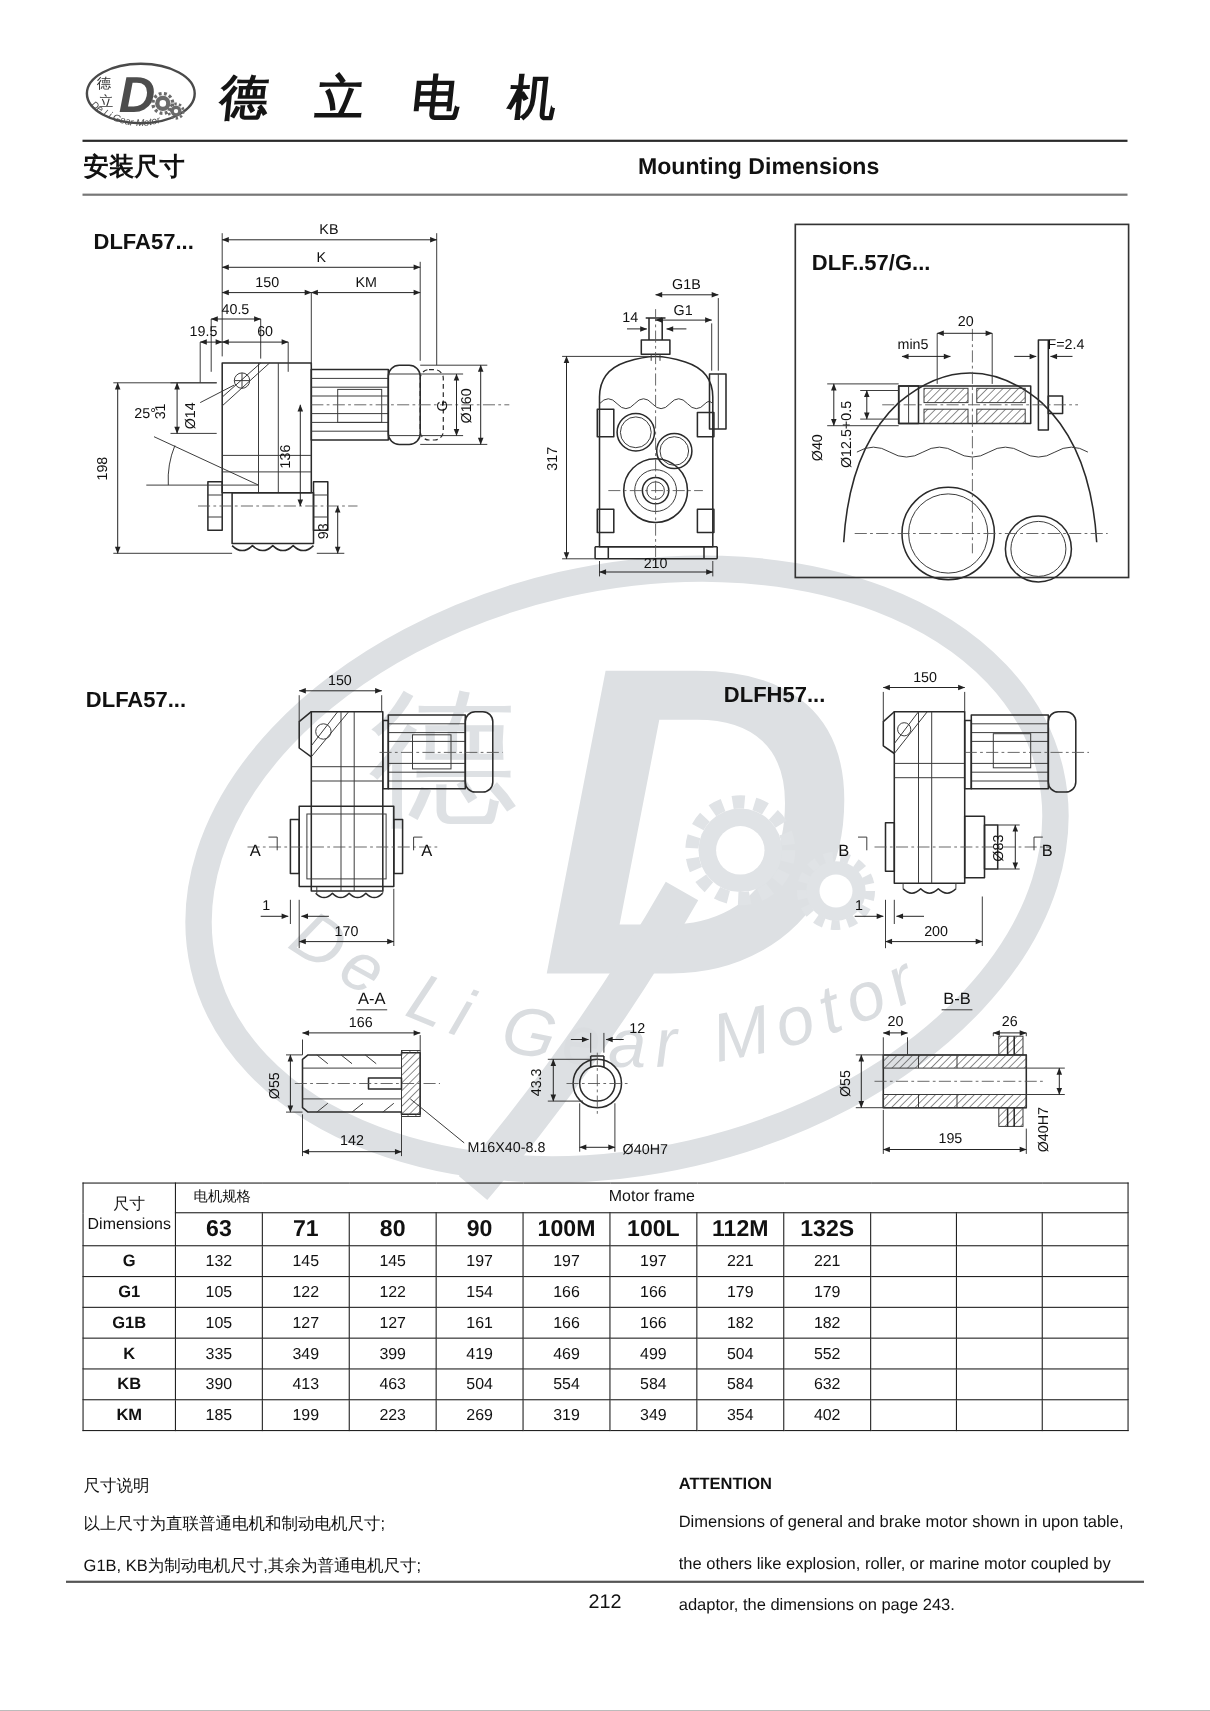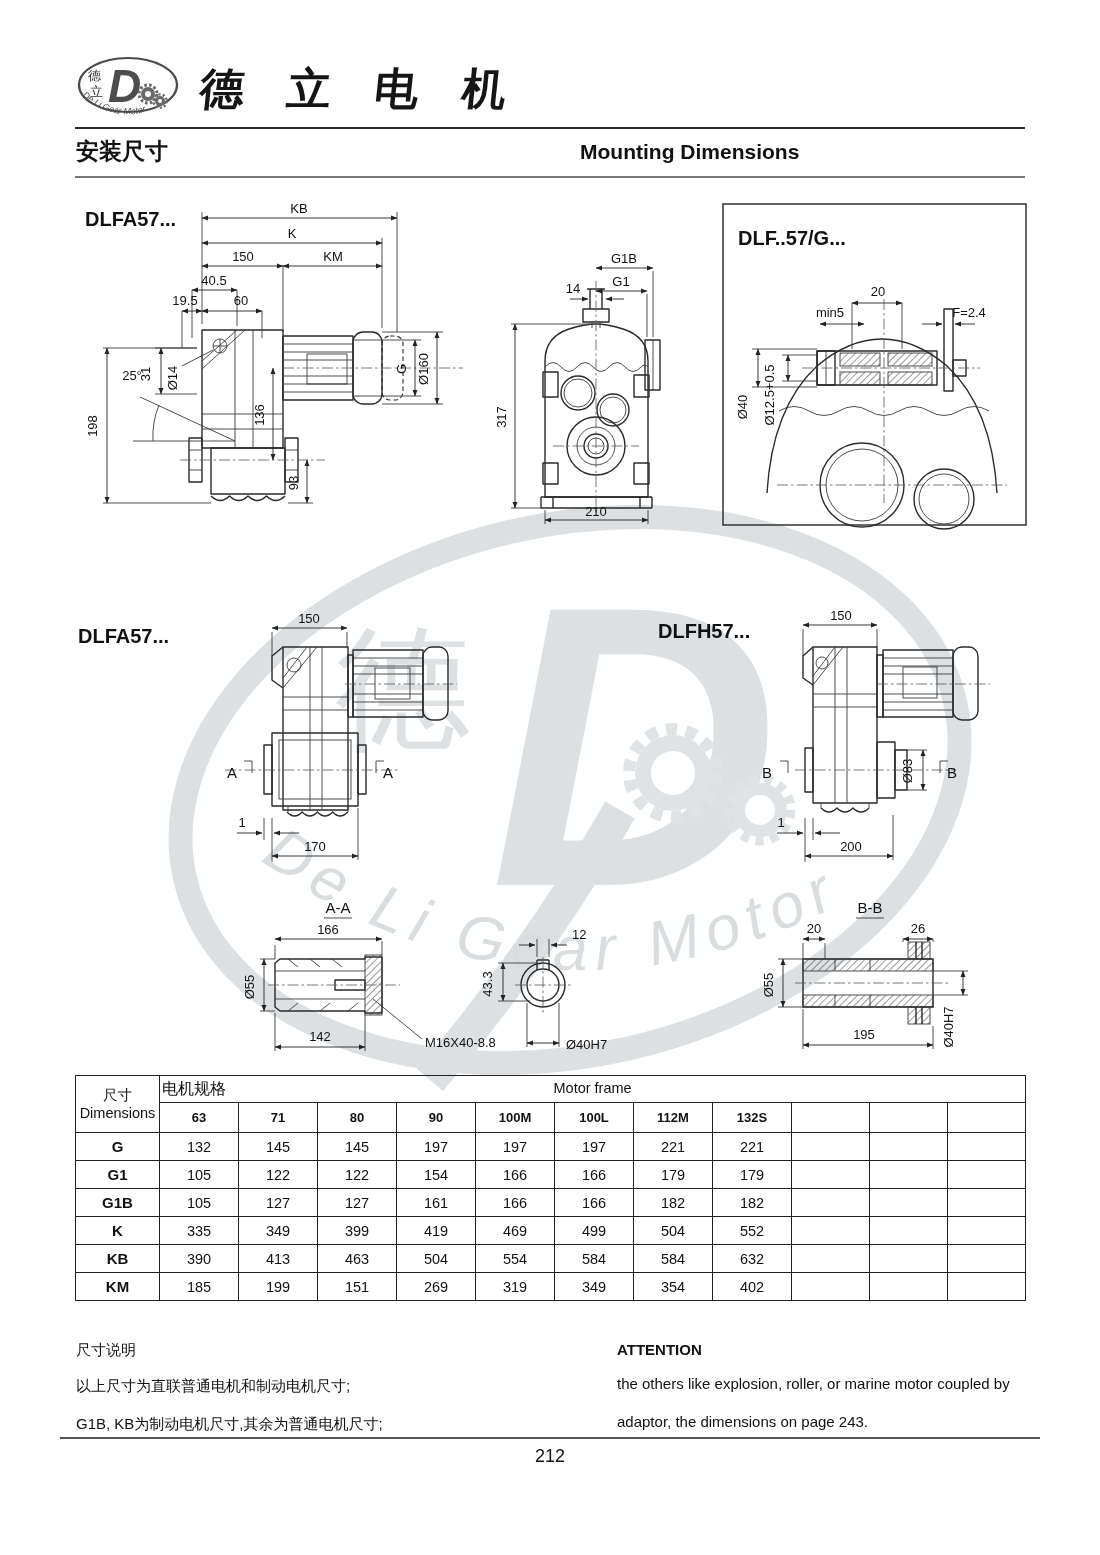--- a/index.html
+++ b/index.html
@@ -20,24 +20,24 @@
   .cl{fill:none;stroke:#555;stroke-width:0.8;stroke-dasharray:11 3 2.5 3;}
   .dash{fill:none;stroke:#2a2a2a;stroke-width:1.1;stroke-dasharray:4.5 3;}
   .dim{stroke:#222;stroke-width:0.9;fill:none;}
   .hx{fill:url(#hx);stroke:#3a3a3a;stroke-width:0.9;}
   
   .dim-table{position:absolute;left:75px;top:1075px;width:950px;border-collapse:collapse;
              font-size:14.5px;table-layout:fixed;}
   .dim-table th,.dim-table td{border:1.4px solid #222;text-align:center;padding:0;height:27px;
              font-weight:normal;background:transparent;}
   .dim-table thead tr.r1 th{height:26px;}
-  .dim-table thead tr.r2 th{height:29px;font-weight:bold;font-size:13px;}
+  .dim-table thead tr.r2 th{height:29px;font-weight:bold;font-size:21px;}
   .dim-table .corner{font-size:14.5px;line-height:1.25;}
   .dim-table .group{position:relative;text-align:left;}
-  .dim-table .group .spec-cn{position:absolute;left:2px;top:3px;font-size:16px;}
+  .dim-table .group .spec-cn{position:absolute;left:16px;top:3px;font-size:13px;}
   .dim-table .group .spec-en{position:absolute;left:0;right:0;top:4px;text-align:center;font-size:14.5px;}
   .dim-table tbody th{font-weight:bold;font-size:15px;}
   
   .notes{position:absolute;top:1298px;font-size:15px;}
   .notes .nt{margin-bottom:15px;margin-top:43px;}
   .notes .nl{margin-bottom:17px;line-height:21px;}
   .notes-right .nt{font-weight:bold;}
   .pagenum{position:absolute;left:0;right:0;top:1446px;text-align:center;font-size:18px;}
 </style>
 </head>
@@ -518,40 +518,41 @@
           <td>632</td>
           <td></td>
           <td></td>
           <td></td>
         </tr>
 
         <tr>
           <th>KM</th>
           <td>185</td>
           <td>199</td>
-          <td>151</td>
+          <td>223</td>
           <td>269</td>
           <td>319</td>
           <td>349</td>
           <td>354</td>
           <td>402</td>
           <td></td>
           <td></td>
           <td></td>
         </tr>
       </tbody>
   </table>
 
   <div class="notes abs" style="left:76px;width:520px;z-index:1;">
     <div class="nt">尺寸说明</div>
     <div class="nl">以上尺寸为直联普通电机和制动电机尺寸;</div>
     <div class="nl">G1B, KB为制动电机尺寸,其余为普通电机尺寸;</div>
   </div>
   <div class="notes notes-right abs" style="left:617px;width:420px;z-index:1;">
     <div class="nt">ATTENTION</div>
+    <div class="nl">Dimensions of general and brake motor shown in upon table,</div>
     <div class="nl">the others like explosion, roller, or marine motor coupled by</div>
     <div class="nl">adaptor, the dimensions on page 243.</div>
   </div>
 
   <div class="rule" style="left:60px;top:1437px;width:980px;height:2px;background:#555;z-index:1;"></div>
   <div class="pagenum" style="z-index:1;">212</div>
 
 </div>
 
 </body></html>

